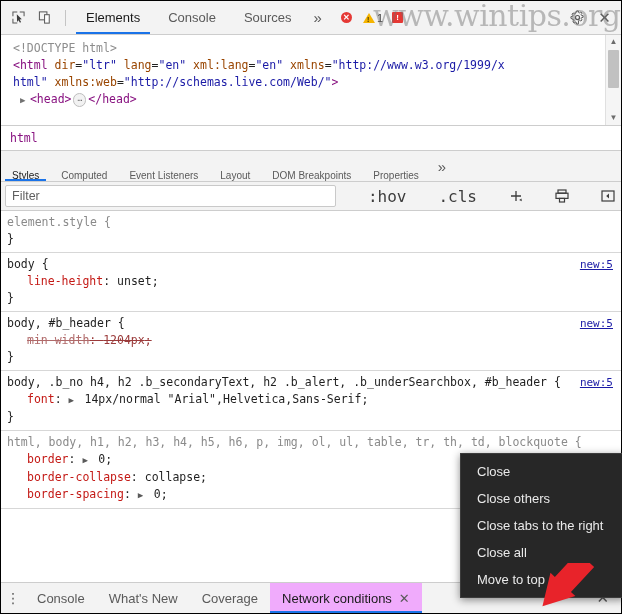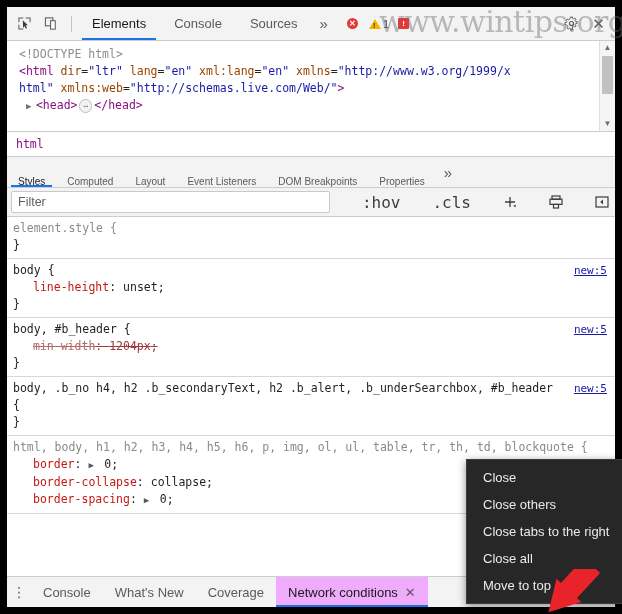--- a/index.html
+++ b/index.html
@@ -11,21 +11,21 @@
     font-family: "Liberation Sans", sans-serif;
     font-size: 12px;
     color: #303942;
     overflow: hidden;
     position: relative;
   }
   #app {
     width: 622px; height: 614px;
     position: relative;
     box-sizing: border-box;
-    border: 7px solid #000000;
+    border: 1px solid #000000;
     background: #fff;
     display: flex;
     flex-direction: column;
   }
 
   
   .top-toolbar {
     height: 33px;
     min-height: 33px;
     display: flex;
@@ -500,24 +500,24 @@
   </div>
 
   <div class="side-tabs">
     <div class="side-tab selected">
       <span>Styles</span>
     </div>
     <div class="side-tab">
       <span>Computed</span>
     </div>
     <div class="side-tab">
+      <span>Event Listeners</span>
+    </div>
+    <div class="side-tab">
       <span>Layout</span>
-    </div>
-    <div class="side-tab">
-      <span>Event Listeners</span>
     </div>
     <div class="side-tab">
       <span>DOM Breakpoints</span>
     </div>
     <div class="side-tab">
       <span>Properties</span>
     </div>
     <div class="overflow-chevron">
       <span>»</span>
     </div>
@@ -573,20 +573,21 @@
       </div>
       <div class="decl disabled"><span class="prop">min-width</span>: <span>1204px</span>;</div>
       <div class="brace">}</div>
     </div>
 
     <div class="rule">
       <div class="rule-head">
         <span class="selector"><span>body, .b_no h4, h2 .b_secondaryText, h2 .b_alert, .b_underSearchbox, #b_header</span> {</span>
         <span class="source-link">new:5</span>
       </div>
+      <div class="decl"><span class="prop">font</span>: <span class="arrow-tog">▶</span> <span class="pval">14px/normal "Arial",Helvetica,Sans-Serif</span>;</div>
       <div class="brace">}</div>
     </div>
 
     <div class="rule">
       <div class="rule-head">
         <span class="selector sel-gray"><span>html, body, h1, h2, h3, h4, h5, h6, p, img, ol, ul, table, tr, th, td, blockquote</span> {</span>
       </div>
       <div class="decl"><span class="prop">border</span>: <span class="arrow-tog">▶</span> <span class="pval">0</span>;</div>
       <div class="decl"><span class="prop">border-collapse</span>: <span class="pval">collapse</span>;</div>
       <div class="decl"><span class="prop">border-spacing</span>: <span class="arrow-tog">▶</span> <span class="pval">0</span>;</div>

